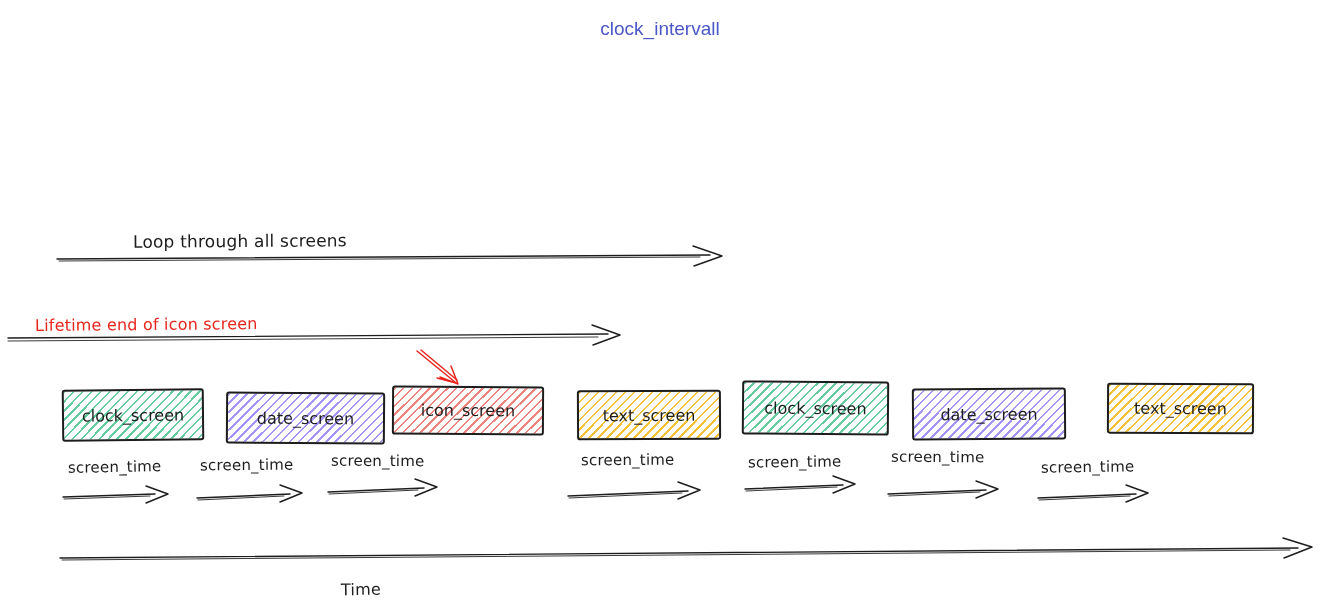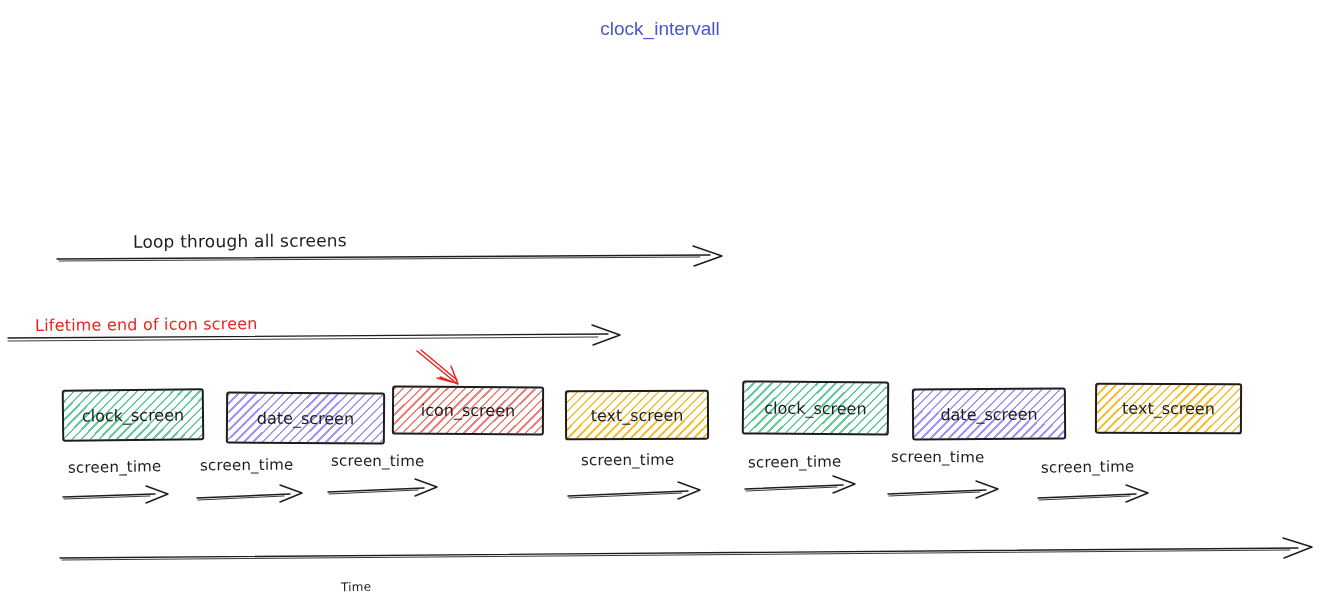--- a/index.html
+++ b/index.html
@@ -8,38 +8,38 @@
     font-family:"DejaVu Sans",sans-serif;color:#1d1d1d;
   }
   .abs{position:absolute;}
   #title{
     width:100%;text-align:center;top:18px;left:0;
     font-family:"Liberation Sans",sans-serif;font-size:19px;color:#4a57c8;
   }
   .hand{font-family:"DejaVu Sans",sans-serif;letter-spacing:0.2px;}
   #loop-label{left:133px;top:231px;font-size:17px;transform:rotate(-0.4deg);}
   #lifetime-label{left:35px;top:315px;font-size:16px;color:#e8251d;transform:rotate(-0.5deg);}
-  #time-label{left:341px;top:580px;font-size:12px;transform:rotate(-1deg);}
+  #time-label{left:341px;top:580px;font-size:16px;transform:rotate(-1deg);}
   .st-label{font-size:15px;white-space:nowrap;}
   #st1{left:68px;top:458px;transform:rotate(-1deg);}
   #st2{left:200px;top:456px;transform:rotate(-0.5deg);}
   #st3{left:331px;top:452px;transform:rotate(0.3deg);}
   #st4{left:581px;top:451px;transform:rotate(-0.4deg);}
   #st5{left:748px;top:453px;transform:rotate(-0.6deg);}
   #st6{left:891px;top:448px;transform:rotate(0.4deg);}
   #st7{left:1041px;top:458px;transform:rotate(-0.8deg);}
   .box{
     position:absolute;border:2px solid #1d1d1d;border-radius:3px;
     display:flex;align-items:center;justify-content:center;
     font-size:16px;white-space:nowrap;
   }
   .fill-green { background-image:repeating-linear-gradient(135deg,#64cda0 0 1.7px,transparent 1.7px 6.4px);}
   .fill-purple{ background-image:repeating-linear-gradient(135deg,#a694fa 0 1.7px,transparent 1.7px 6.4px);}
   .fill-red   { background-image:repeating-linear-gradient(135deg,#ee837d 0 1.7px,transparent 1.7px 6.2px);text-align:right;}
-  .fill-yellow{ background-image:repeating-linear-gradient(135deg,#f4c138 0 1.7px,transparent 1.7px 6.4px);}
+  .fill-yellow{ background-image:repeating-linear-gradient(135deg,#f4c138 0 1.7px,transparent 1.7px 6.4px);margin-left:12px;}
   #box1{left:62px; top:389px;width:138px;height:48px;transform:rotate(-0.6deg);}
   #box2{left:226px;top:392px;width:155px;height:48px;transform:rotate(0.4deg);}
   #box3{left:392px;top:386px;width:148px;height:45px;transform:rotate(0.3deg);}
   #box4{left:565px;top:390px;width:140px;height:46px;transform:rotate(-0.3deg);}
   #box5{left:742px;top:381px;width:143px;height:50px;transform:rotate(0.5deg);}
   #box6{left:912px;top:388px;width:150px;height:48px;transform:rotate(-0.4deg);}
   #box7{left:1095px;top:383px;width:143px;height:47px;transform:rotate(0.3deg);}
   svg{position:absolute;left:0;top:0;}
   .ink{stroke:#1d1d1d;stroke-width:1.4;fill:none;stroke-linecap:round;}
   .ink2{stroke:#3a3a3a;stroke-width:1;fill:none;stroke-linecap:round;}

